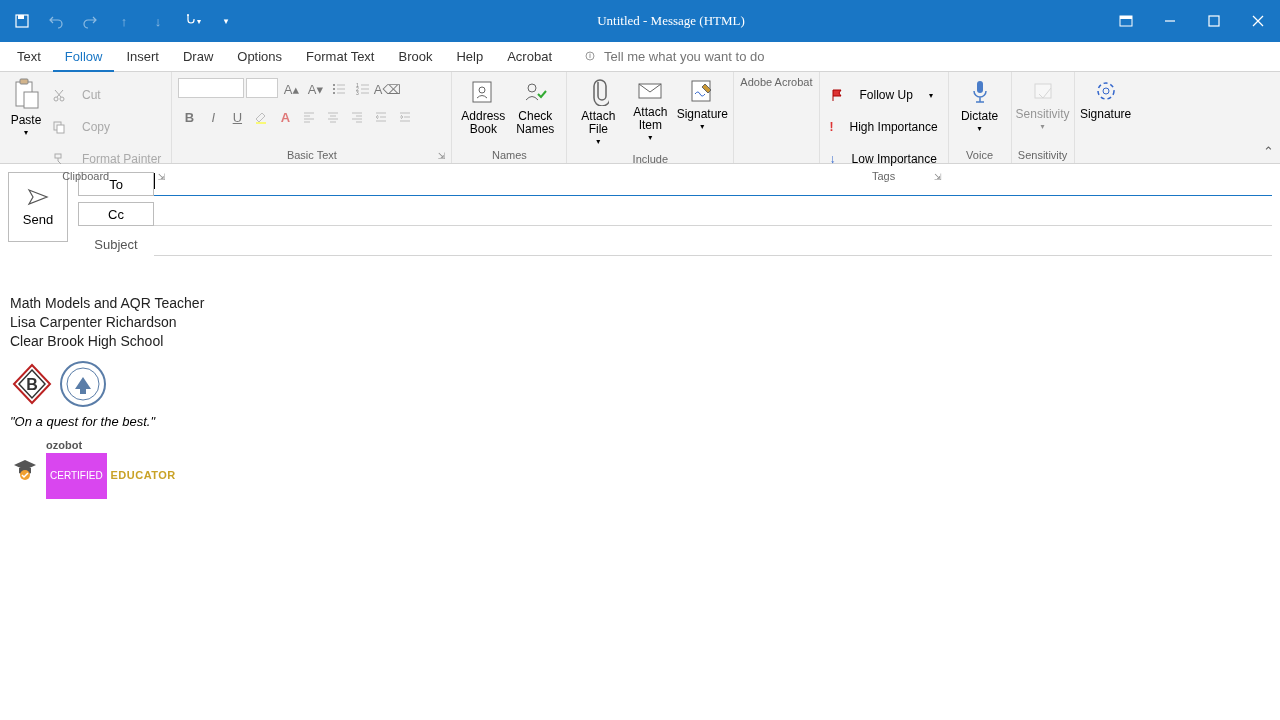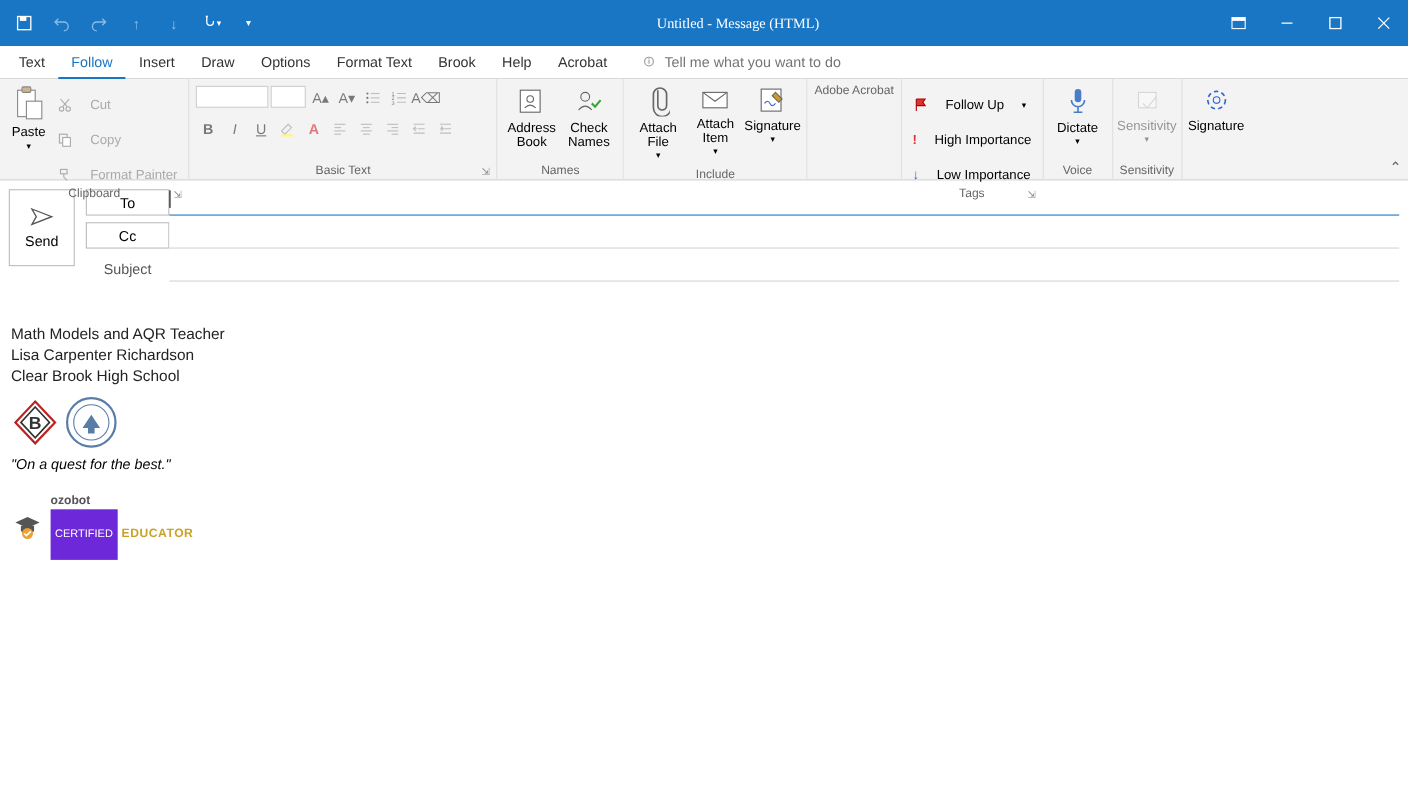--- a/index.html
+++ b/index.html
@@ -47,25 +47,25 @@
 .field-input.plain { border-bottom: 1px solid #d4d4d4; }
 .subj-label { width: 76px; text-align: center; color: #555; font-size: 13px; }
 
 
 .msg-body { padding: 30px 10px 10px; font-size: 14px; line-height: 1.35; }
 .sig-line { color: #222; }
 .motto { font-style: italic; font-size: 13px; margin-top: 4px; }
 .logos { display: flex; gap: 4px; margin-top: 8px; align-items: center; }
 .logo-b { width: 44px; height: 44px; }
 .logo-seal { width: 50px; height: 50px; }
-.ozobot { margin-top: 18px; display: flex; align-items: center; gap: 6px; }
+.ozobot { margin-top: 8px; display: flex; align-items: center; gap: 6px; }
 .ozobot .cap { width: 30px; height: 30px; }
 .ozobot .txt { display: flex; flex-direction: column; }
 .ozobot .brand { font-size: 11px; font-weight: bold; color: #555; }
-.ozobot .cert { font-size: 10px; background: #6d28d9; color: #fff; padding: 16px 4px; display: inline-block; }
+.ozobot .cert { font-size: 10px; background: #d946ef; color: #fff; padding: 16px 4px; display: inline-block; }
 .ozobot .edu { font-size: 11px; color: #c9a227; font-weight: bold; letter-spacing: 0.5px; }
 
 .cursor-blink { display: inline-block; width: 1px; height: 16px; background: #000; vertical-align: middle; }
 </style>
 </head>
 <body>
 
 <div class="titlebar">
   <div class="qat">
     <div class="qat-btn">

